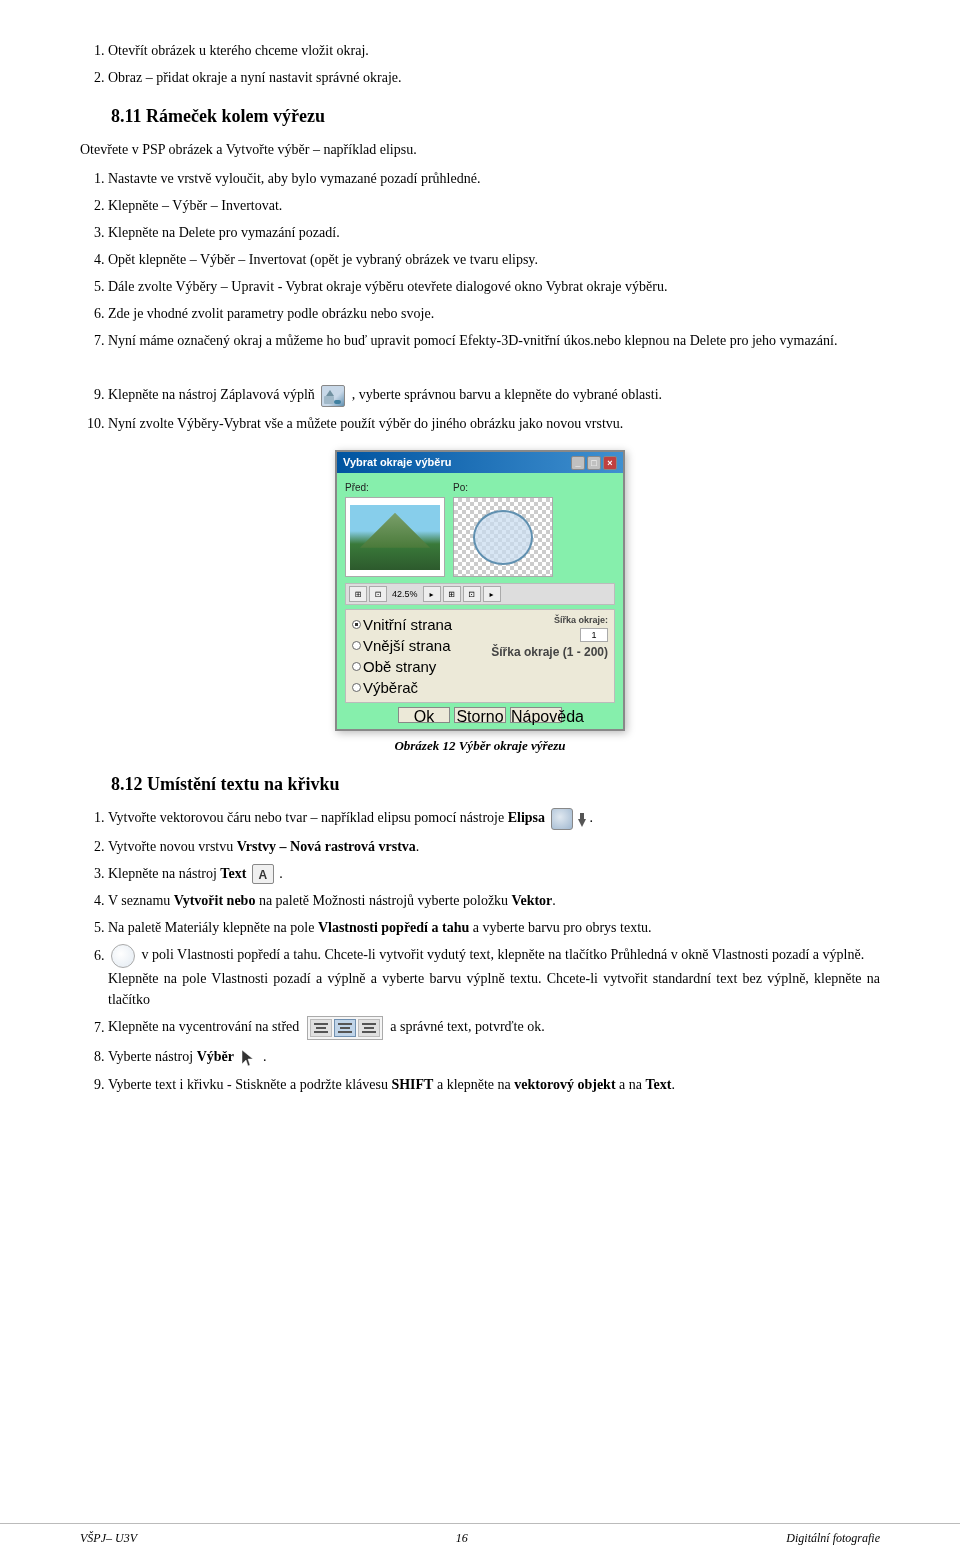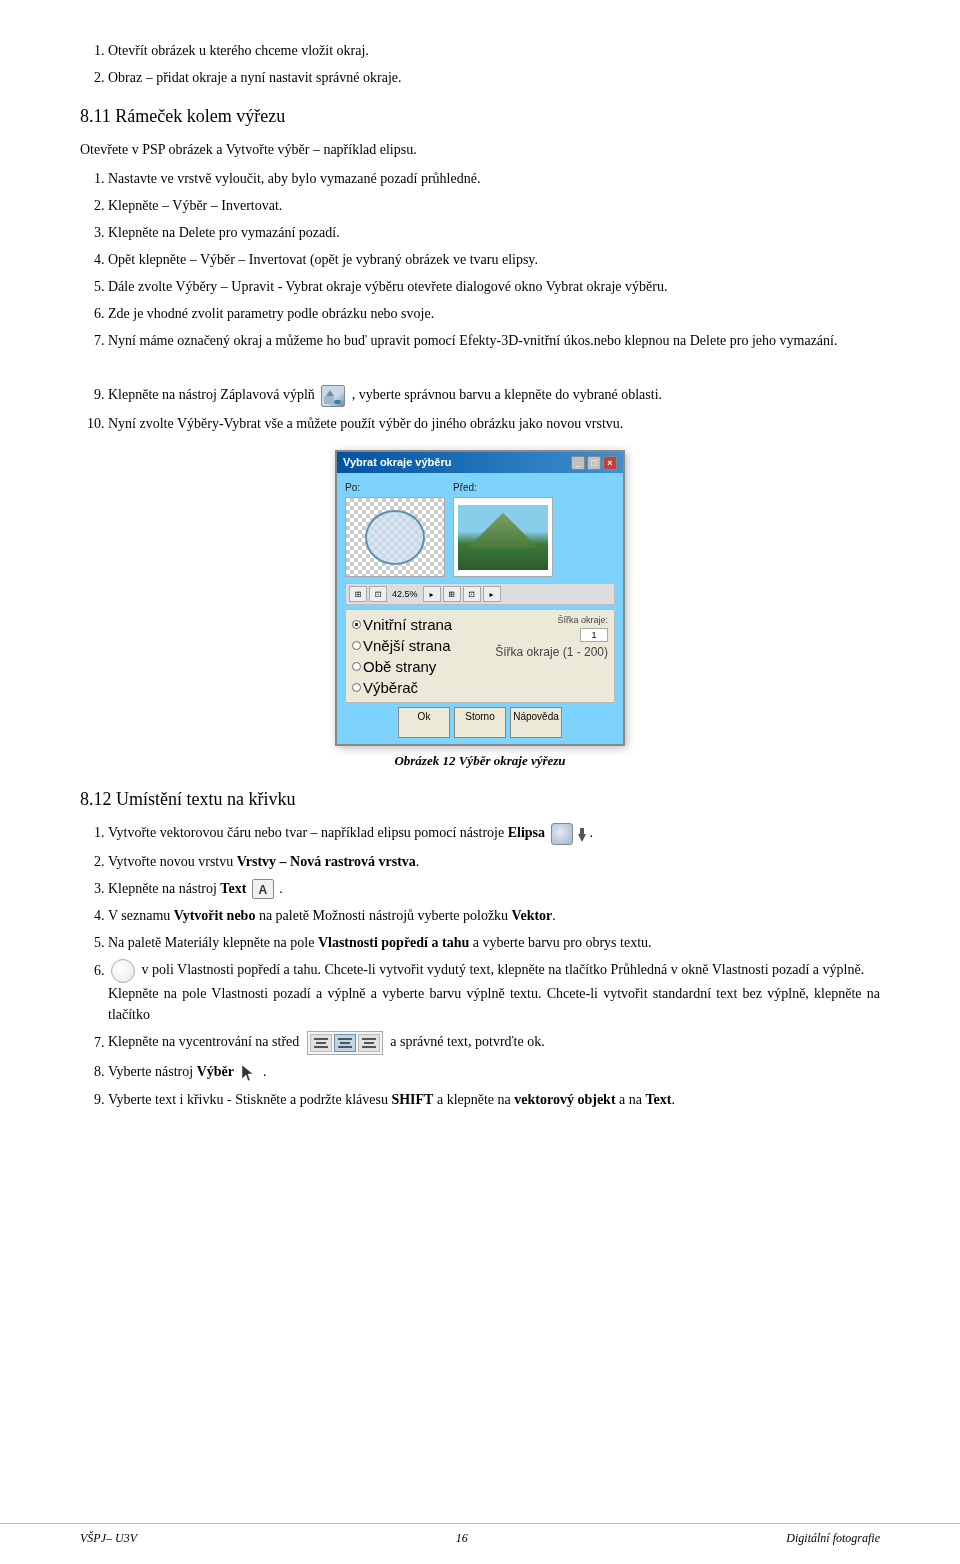--- a/index.html
+++ b/index.html
@@ -14,23 +14,24 @@
       line-height: 1.4;
     }
     h2.section-title {
       font-size: 20px;
       font-weight: bold;
       margin-bottom: 10px;
       margin-top: 18px;
     }
     h3.subsection-title {
       font-size: 18px;
-      font-weight: normal;
+      font-weight: bold;
       margin-bottom: 10px;
       margin-top: 16px;
+      margin-left: 31px;
     }
     .section-block {
       margin-bottom: 14px;
     }
     ol.main-list {
       margin-left: 28px;
       margin-bottom: 10px;
     }
     ol.main-list li {
       margin-bottom: 6px;
@@ -67,21 +68,21 @@
       font-size: 13px;
       font-weight: bold;
       text-align: center;
       margin-top: 6px;
       font-style: italic;
     }
     
     .dialog-box {
       display: inline-block;
       border: 2px solid #888;
-      background: #7dd3fc;
+      background: #86efac;
       width: 290px;
       font-family: Arial, Tahoma, sans-serif;
       font-size: 11px;
       color: #000;
       text-align: left;
       box-shadow: 2px 2px 8px #bbb;
     }
     .dialog-titlebar {
       background: linear-gradient(to right, #0054a0, #4090d0);
       color: #fff;
@@ -212,31 +213,32 @@
       text-align: center;
     }
     .dialog-btn-row {
       display: flex;
       gap: 4px;
       justify-content: center;
       margin-top: 4px;
     }
     .dialog-btn {
       width: 52px;
-      height: 31px;
+      height: 16px;
       background: #ece9d8;
       border: 1px solid #888;
-      font-size: 10px;
+      font-size: 16px;
       text-align: center;
       line-height: 17px;
       cursor: pointer;
     }
     .sidebar-label {
       font-size: 9px;
       color: #444;
+      font-weight: bold;
     }
     
     .align-icons-box {
       display: inline-flex;
       gap: 2px;
       border: 1px solid #aaa;
       padding: 2px;
       background: #f5f5f5;
       vertical-align: middle;
       margin: 0 4px;
@@ -342,31 +344,31 @@
           <div class="dialog-titlebar-btn">_</div>
           <div class="dialog-titlebar-btn">□</div>
           <div class="dialog-titlebar-btn" style="background:#c04040;color:#fff;">×</div>
         </div>
       </div>
       
       <div class="dialog-body">
 
         <div class="dialog-row">
           <div>
-            <div class="dialog-label">Po:</div>
-            <div class="preview-ellipse-box">
-              <div class="preview-ellipse"></div>
-            </div>
-          </div>
-          <div>
             <div class="dialog-label">Před:</div>
             <div class="dialog-preview-box">
               <div class="preview-landscape">
                 <div class="preview-mountain"></div>
               </div>
+            </div>
+          </div>
+          <div>
+            <div class="dialog-label">Po:</div>
+            <div class="preview-ellipse-box">
+              <div class="preview-ellipse"></div>
             </div>
           </div>
         </div>
 
         <div class="toolbar-row">
           <div class="tb-btn">⊞</div>
           <div class="tb-btn">⊡</div>
           <span class="zoom-label">42.5%</span>
           <div class="tb-btn">▸</div>
           <div class="tb-btn">⊞</div>

